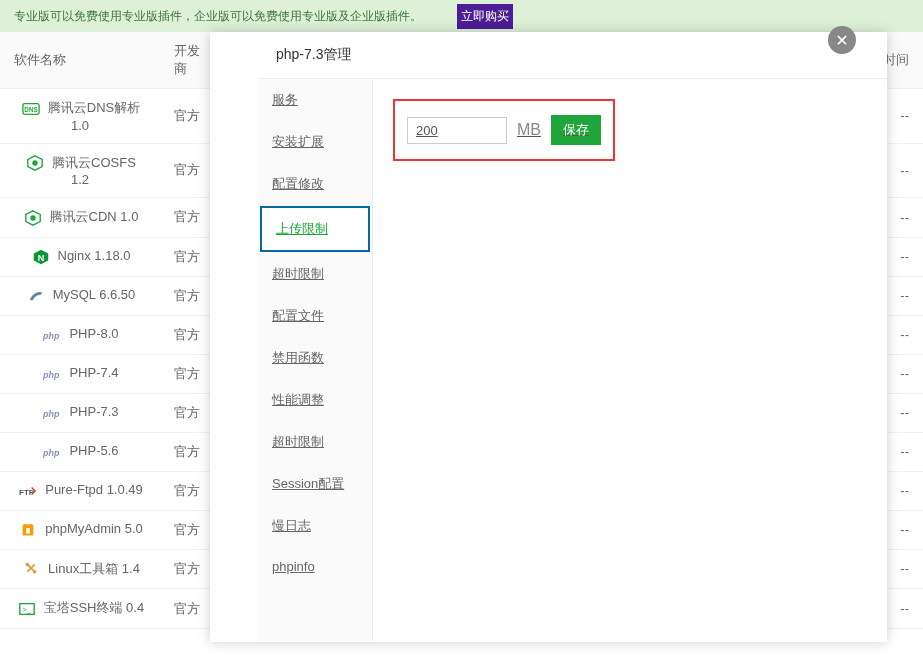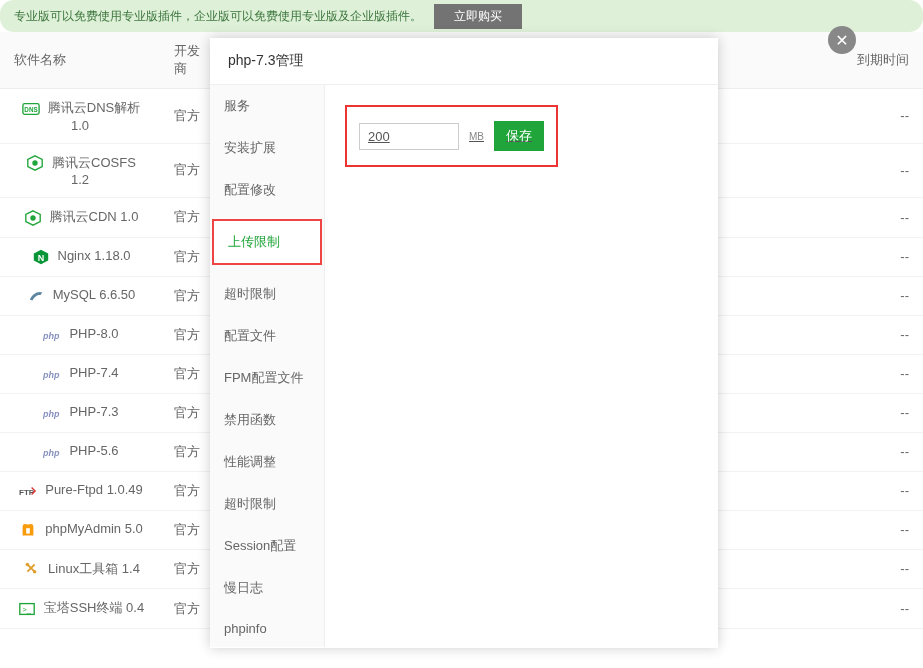--- a/index.html
+++ b/index.html
@@ -1,44 +1,44 @@
 <!DOCTYPE html>
 <html><head>
   <meta charset="utf-8">
   <style>
     * { box-sizing: border-box; margin: 0; padding: 0; }
     body { font-family: "Microsoft YaHei", Arial, sans-serif; font-size: 13px; color: #555; background: #fff; width: 923px; height: 668px; overflow: hidden; position: relative; }
     
-    .banner { background: #dff0d8; color: #3c763d; padding: 8px 14px; font-size: 12px; display: flex; align-items: center; gap: 12px; height: 32px; border-radius: 14px; }
-    .banner-btn { background: #737373; color: #fff; border: none; padding: 4px 20px; font-size: 12px; cursor: pointer; }
+    .banner { background: #dff0d8; color: #3c763d; padding: 8px 14px; font-size: 12px; display: flex; align-items: center; height: 32px; }
+    .banner-btn { background: #4c1d95; color: #fff; border: none; padding: 4px 4px; font-size: 12px; cursor: pointer; margin-left: 35px; }
     
     .table { width: 100%; border-collapse: collapse; }
     .table th { text-align: left; padding: 10px 14px; background: #fafafa; border-bottom: 1px solid #eee; font-weight: normal; color: #666; font-size: 13px; }
     .table td { padding: 10px 14px; border-bottom: 1px solid #f2f2f2; color: #666; vertical-align: middle; }
     .col-icon { width: 22px; height: 18px; display: inline-block; vertical-align: middle; margin-right: 6px; }
     .col-name { width: 160px; text-align: center; }
     .col-dev { width: 60px; }
     .col-expire { width: 80px; text-align: right; padding-right: 30px; }
     
     .overlay { position: absolute; inset: 0; pointer-events: none; }
     
-    .dialog { position: absolute; left: 210px; top: 38px; width: 508px; height: 610px; background: #fff; box-shadow: 0 0 12px rgba(0,0,0,.2); pointer-events: auto; }
+    .dialog { position: absolute; left: 210px; top: 32px; width: 677px; height: 610px; background: #fff; box-shadow: 0 0 12px rgba(0,0,0,.2); pointer-events: auto; padding-left: 48px; }
     .dialog-title { padding: 14px 18px; font-size: 14px; color: #333; border-bottom: 1px solid #f0f0f0; }
     .dialog-body { display: flex; height: calc(100% - 48px); }
     .dialog-nav { width: 115px; background: #fafafa; border-right: 1px solid #eee; }
-    .dialog-nav-item { padding: 12px 14px; font-size: 13px; color: #666; cursor: pointer; }
+    .dialog-nav-item { padding: 12px 14px; font-size: 13px; color: #666; cursor: pointer; text-decoration: underline; }
     .dialog-nav-item.active { background: #fff; color: #20a53a; }
     .dialog-content { flex: 1; padding: 20px; }
     
     .highlight-box { border: 2px solid #e33; padding: 14px 12px; display: inline-flex; align-items: center; gap: 10px; text-decoration: underline; }
     .input-num { width: 100px; padding: 5px 8px; border: 1px solid #ccc; font-size: 13px; color: #555; }
-    .unit { color: #888; font-size: 10px; }
+    .unit { color: #888; font-size: 16px; }
     .btn-save { background: #20a53a; color: #fff; border: none; padding: 6px 12px; font-size: 13px; cursor: pointer; }
     
-    .nav-active-outline { border: 2px solid #ef4444; margin: 8px 2px; }
+    .nav-active-outline { border: 2px solid #0369a1; margin: 1px 2px; }
     
     .dialog-close { position: absolute; left: 828px; top: 26px; width: 28px; height: 28px; border-radius: 50%; background: #888; color: #fff; display: flex; align-items: center; justify-content: center; font-size: 16px; cursor: pointer; pointer-events: auto; }
     
     .ico { width: 18px; height: 18px; display: inline-block; }
   </style>
 </head>
 <body>
 
 <div class="banner">
   <span>专业版可以免费使用专业版插件，企业版可以免费使用专业版及企业版插件。</span>
@@ -175,21 +175,20 @@
   <div class="dialog">
     <div class="dialog-title">php-7.3管理</div>
     <div class="dialog-body">
       <div class="dialog-nav" id="dialog-nav">
           <div class="dialog-nav-item">服务</div>
           <div class="dialog-nav-item">安装扩展</div>
           <div class="dialog-nav-item">配置修改</div>
           <div class="dialog-nav-item active nav-active-outline">上传限制</div>
           <div class="dialog-nav-item">超时限制</div>
           <div class="dialog-nav-item">配置文件</div>
-          <div class="dialog-nav-item">FPM配置文件</div>
           <div class="dialog-nav-item">禁用函数</div>
           <div class="dialog-nav-item">性能调整</div>
           <div class="dialog-nav-item">超时限制</div>
           <div class="dialog-nav-item">Session配置</div>
           <div class="dialog-nav-item">慢日志</div>
           <div class="dialog-nav-item">phpinfo</div>
         </div>
       <div class="dialog-content">
         <div class="highlight-box">
           <input class="input-num" value="200" style="">

